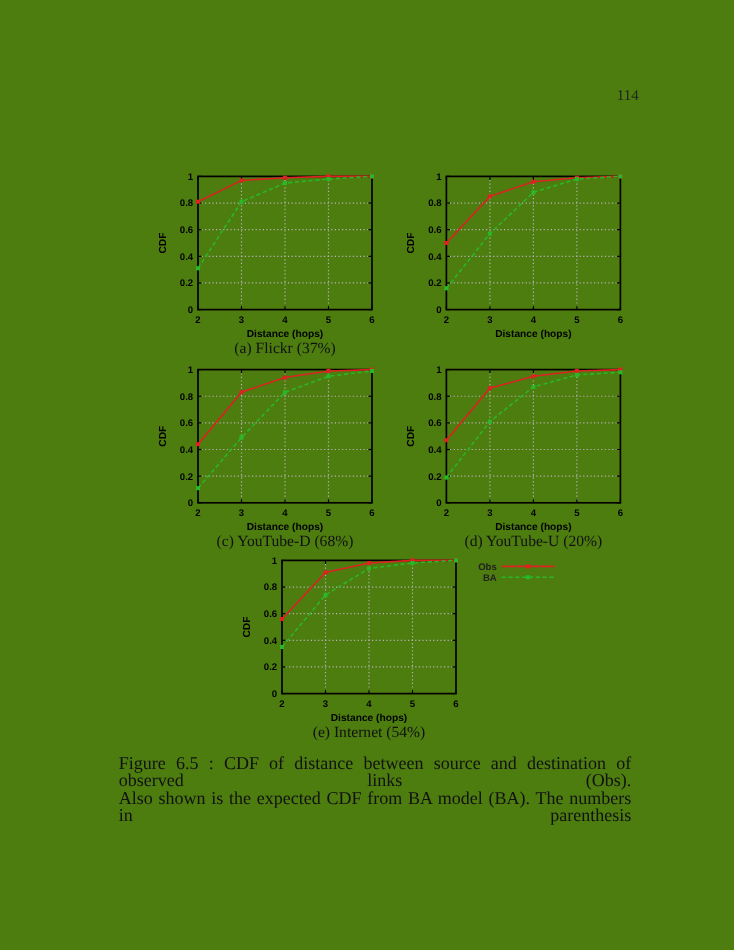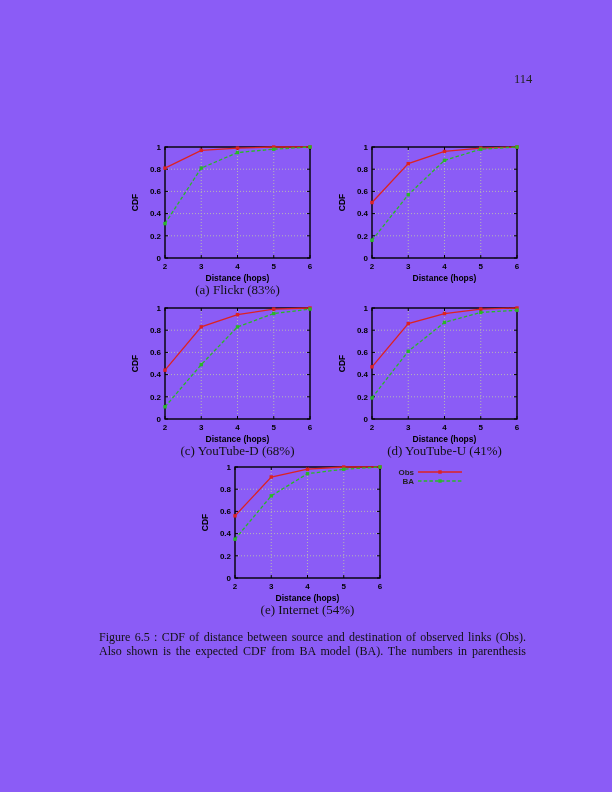--- a/index.html
+++ b/index.html
@@ -1,29 +1,29 @@
 <!DOCTYPE html>
 <html><head>
 <meta charset="utf-8">
 <style>
   html,body{margin:0;padding:0;background:#ffffff;}
-  #page{position:relative;width:612px;height:792px;background:#8b5cf6;overflow:hidden;
+  #page{position:relative;width:612px;height:792px;background:#4d7c0f;overflow:hidden;
         font-family:"Liberation Serif", serif;color:#1a1a1a;}
   #page-number{position:absolute;left:514px;top:72px;font-size:12.5px;color:#222;}
   .chart{position:absolute;width:200px;height:165px;}
   .chart svg{position:absolute;left:0;top:0;overflow:visible;}
   .subcap{position:absolute;left:40px;top:143px;width:145px;text-align:center;
           font-size:13px;color:#111;white-space:nowrap;}
   svg text{font-family:"Liberation Sans", sans-serif;font-weight:bold;fill:#000;}
   svg text.tick{font-size:8px;}
   svg text.axlbl{font-size:8.5px;}
   svg text.leg{font-size:8px;fill:#222;}
   #legend{position:absolute;left:394px;top:464px;}
   #figure-caption{position:absolute;left:99px;top:630px;width:427px;
-                  font-size:12px;line-height:14.3px;color:#111;}
+                  font-size:15px;line-height:14.3px;color:#111;}
   .capline{text-align:justify;text-align-last:justify;}
   .capline.last{text-align:left;text-align-last:left;}
 </style>
 </head>
 <body>
 
 <div id="page">
 
   <div id="page-number">114</div>
 
@@ -88,21 +88,21 @@
           <text x="36" y="121.8" text-anchor="end" class="tick">0</text>
           <text x="36" y="99.60000000000001" text-anchor="end" class="tick">0.2</text>
           <text x="36" y="77.39999999999999" text-anchor="end" class="tick">0.4</text>
           <text x="36" y="55.2" text-anchor="end" class="tick">0.6</text>
           <text x="36" y="32.99999999999999" text-anchor="end" class="tick">0.8</text>
           <text x="36" y="10.8" text-anchor="end" class="tick">1</text>
         </g>
         <text x="112.5" y="142" text-anchor="middle" class="axlbl">Distance (hops)</text>
         <text x="13" y="63.5" text-anchor="middle" class="axlbl" transform="rotate(-90 13 63.5)">CDF</text>
       </svg>
-    <div class="subcap">(a) Flickr (83%)</div>
+    <div class="subcap">(a) Flickr (37%)</div>
   </div>
 
   <div class="chart" style="left:332px;top:139px">
     <svg width="195" height="146">
         <g stroke="#b5b5b5" stroke-width="1" stroke-dasharray="1,2">
           <line x1="40" x2="185" y1="96.80000000000001" y2="96.80000000000001"></line>
           <line x1="40" x2="185" y1="74.6" y2="74.6"></line>
           <line x1="40" x2="185" y1="52.400000000000006" y2="52.400000000000006"></line>
           <line x1="40" x2="185" y1="30.199999999999996" y2="30.199999999999996"></line>
           <line x1="76.25" x2="76.25" y1="8" y2="119"></line>
@@ -300,21 +300,21 @@
           <text x="36" y="121.8" text-anchor="end" class="tick">0</text>
           <text x="36" y="99.60000000000001" text-anchor="end" class="tick">0.2</text>
           <text x="36" y="77.39999999999999" text-anchor="end" class="tick">0.4</text>
           <text x="36" y="55.2" text-anchor="end" class="tick">0.6</text>
           <text x="36" y="32.99999999999999" text-anchor="end" class="tick">0.8</text>
           <text x="36" y="10.8" text-anchor="end" class="tick">1</text>
         </g>
         <text x="112.5" y="142" text-anchor="middle" class="axlbl">Distance (hops)</text>
         <text x="13" y="63.5" text-anchor="middle" class="axlbl" transform="rotate(-90 13 63.5)">CDF</text>
       </svg>
-    <div class="subcap">(d) YouTube-U (41%)</div>
+    <div class="subcap">(d) YouTube-U (20%)</div>
   </div>
 
   <div class="chart" style="left:195px;top:459px">
     <svg width="195" height="146">
         <g stroke="#b5b5b5" stroke-width="1" stroke-dasharray="1,2">
           <line x1="40" x2="185" y1="96.80000000000001" y2="96.80000000000001"></line>
           <line x1="40" x2="185" y1="74.6" y2="74.6"></line>
           <line x1="40" x2="185" y1="52.400000000000006" y2="52.400000000000006"></line>
           <line x1="40" x2="185" y1="30.199999999999996" y2="30.199999999999996"></line>
           <line x1="76.25" x2="76.25" y1="8" y2="119"></line>

